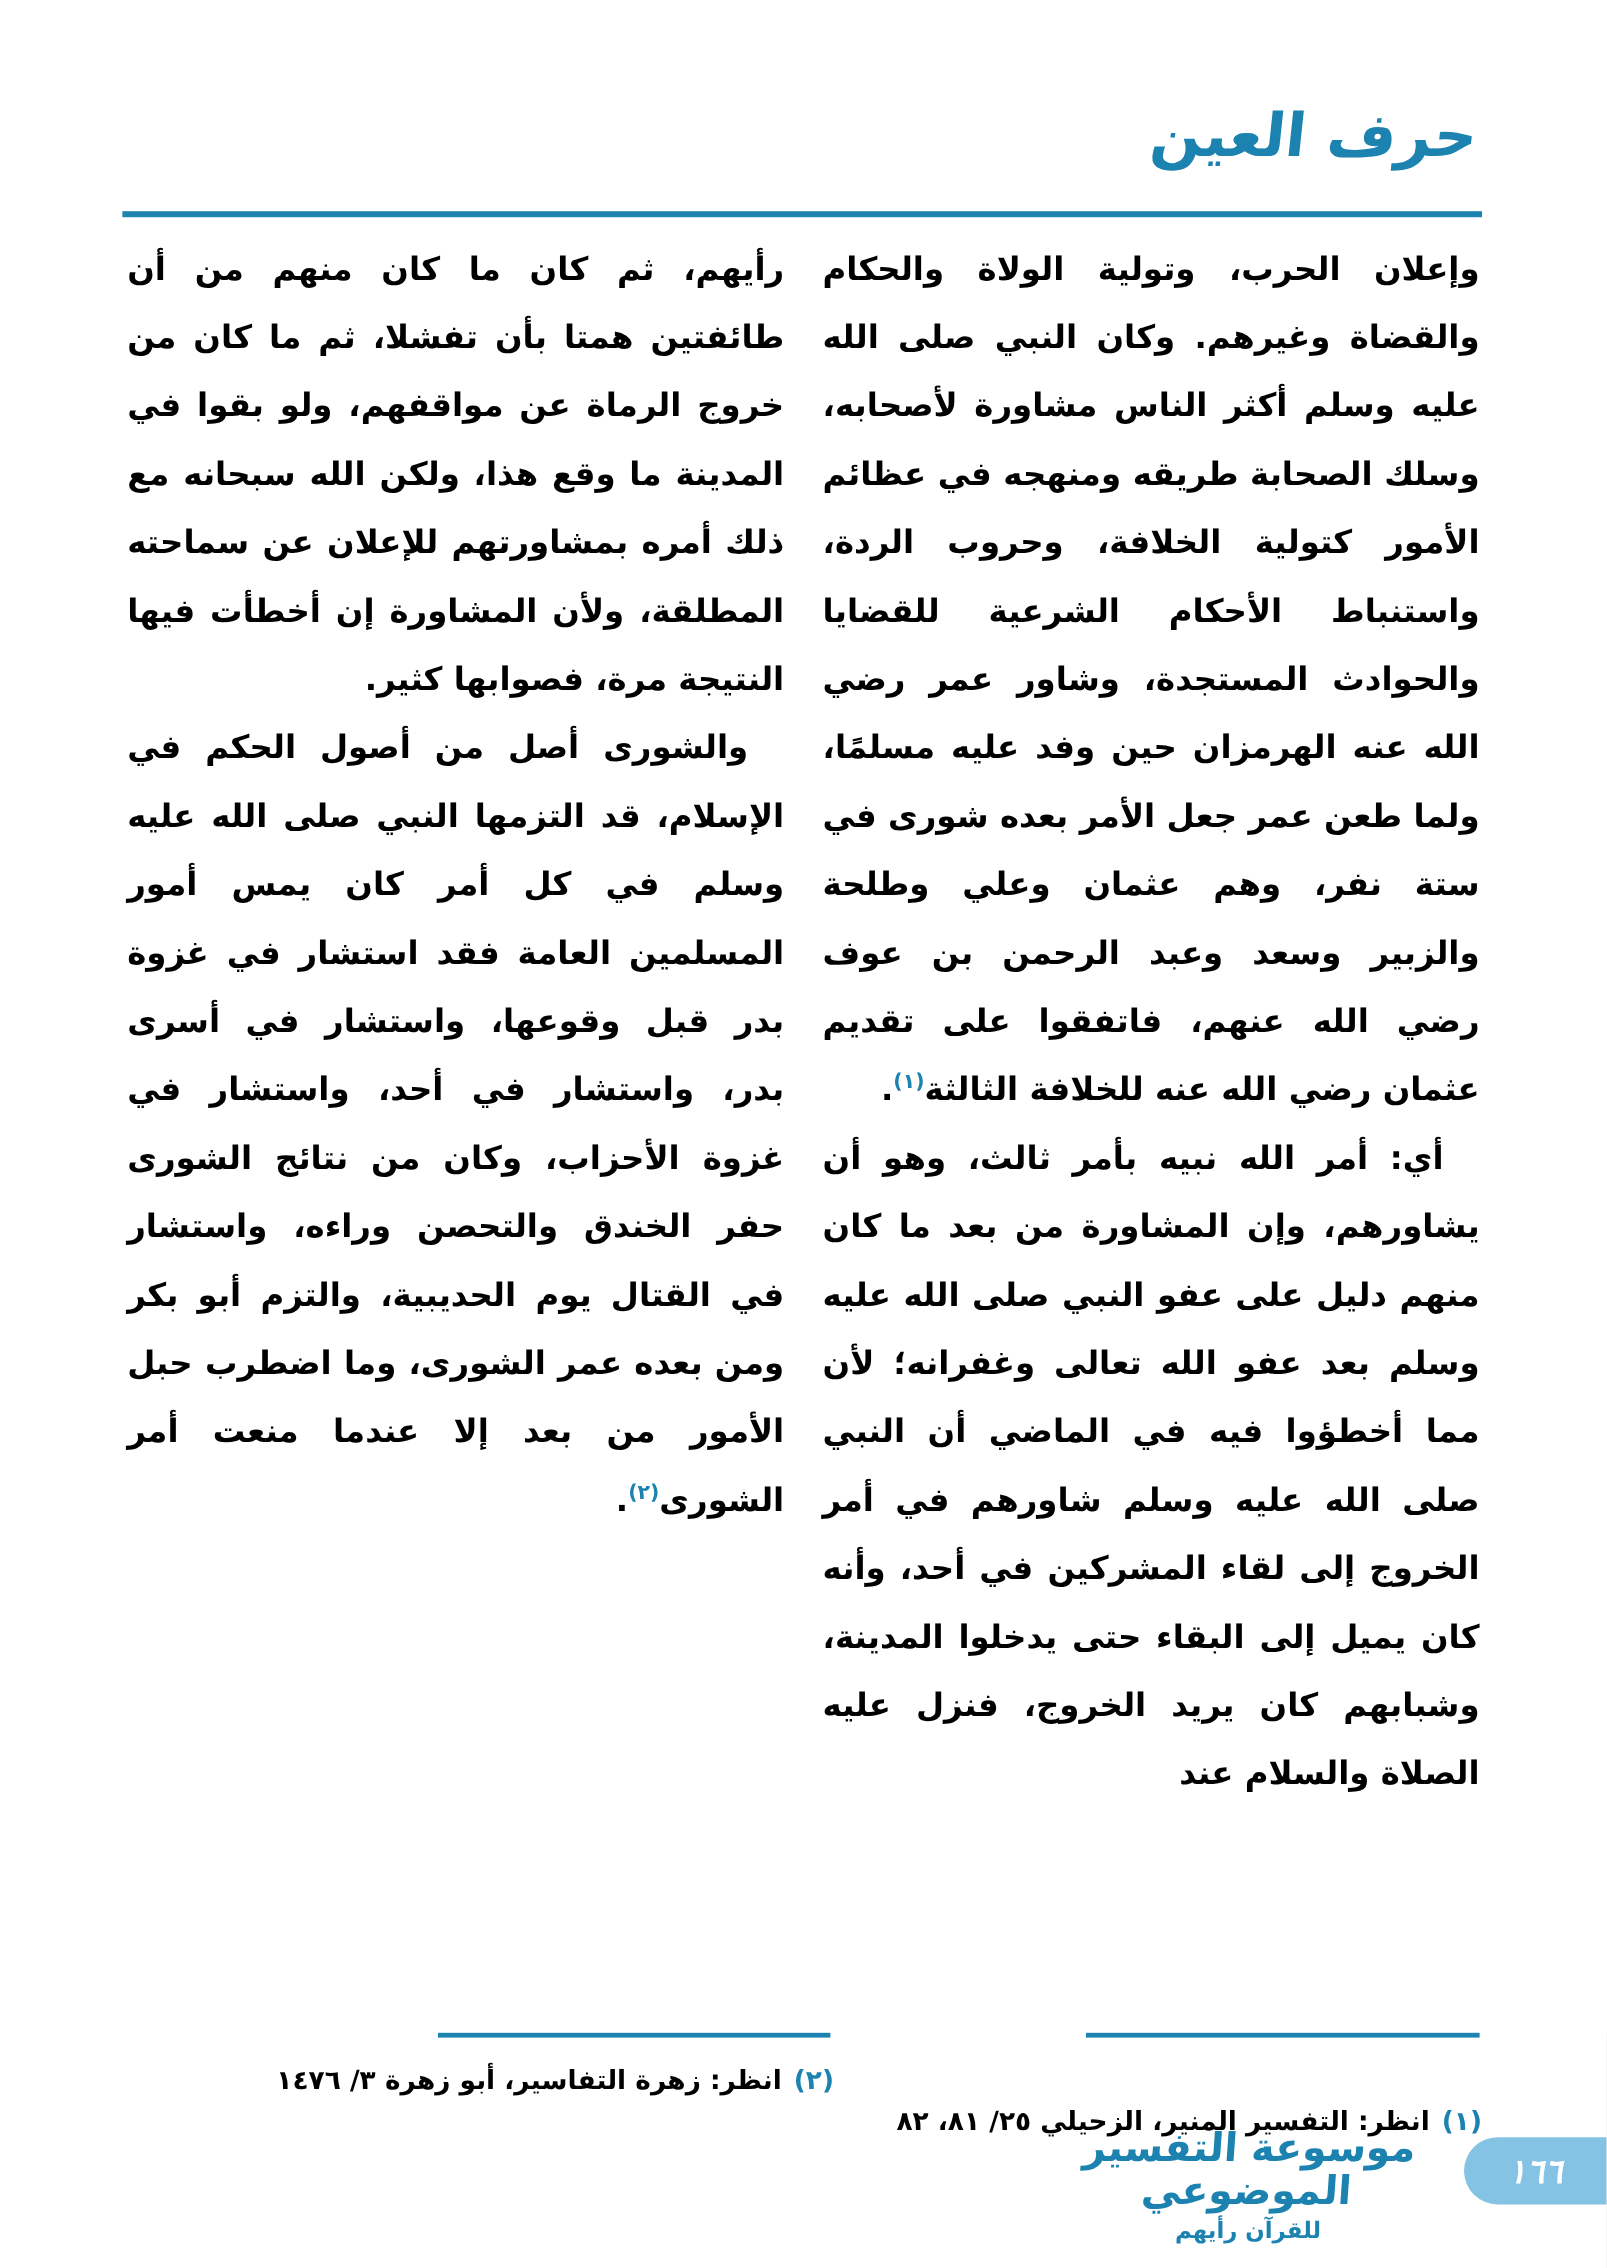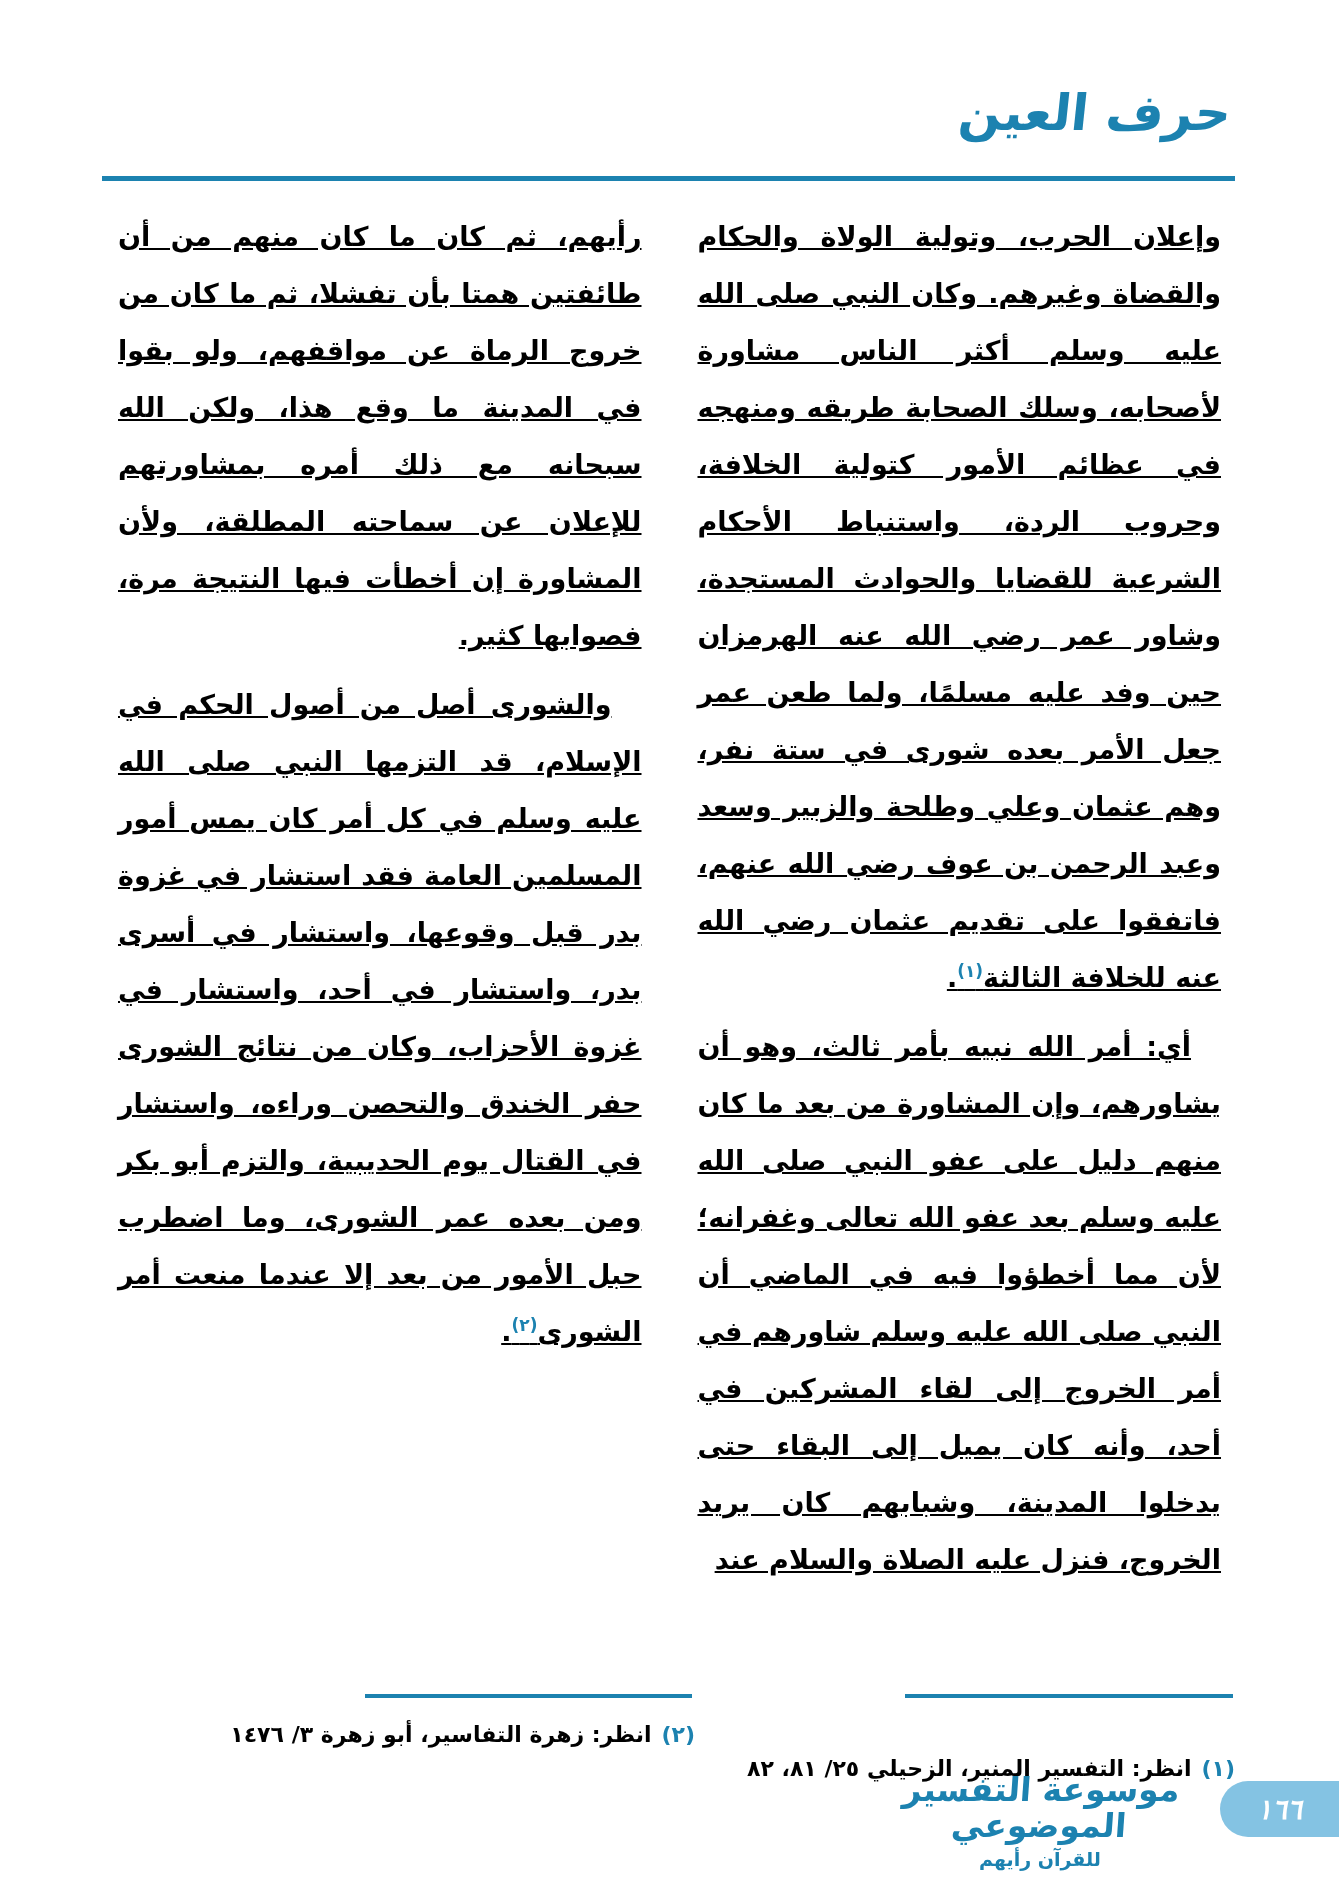--- a/index.html
+++ b/index.html
@@ -45,21 +45,21 @@
   }
   .col {
     width: 548px;
     color: #000000;
     font-size: 27px;
     font-weight: 700;
     line-height: 57px;
     text-align: justify;
     text-justify: inter-word;
   }
-  .col p { margin: 12px; text-decoration: underline; }
+  .col p { margin: 0; }
   .col p.indent { text-indent: 30px; }
   .verse { color: #1c82b0; }
   .fn-ref {
     color: #1c82b0;
     font-size: 17px;
     vertical-align: super;
     line-height: 0;
     font-weight: 700;
   }
   

